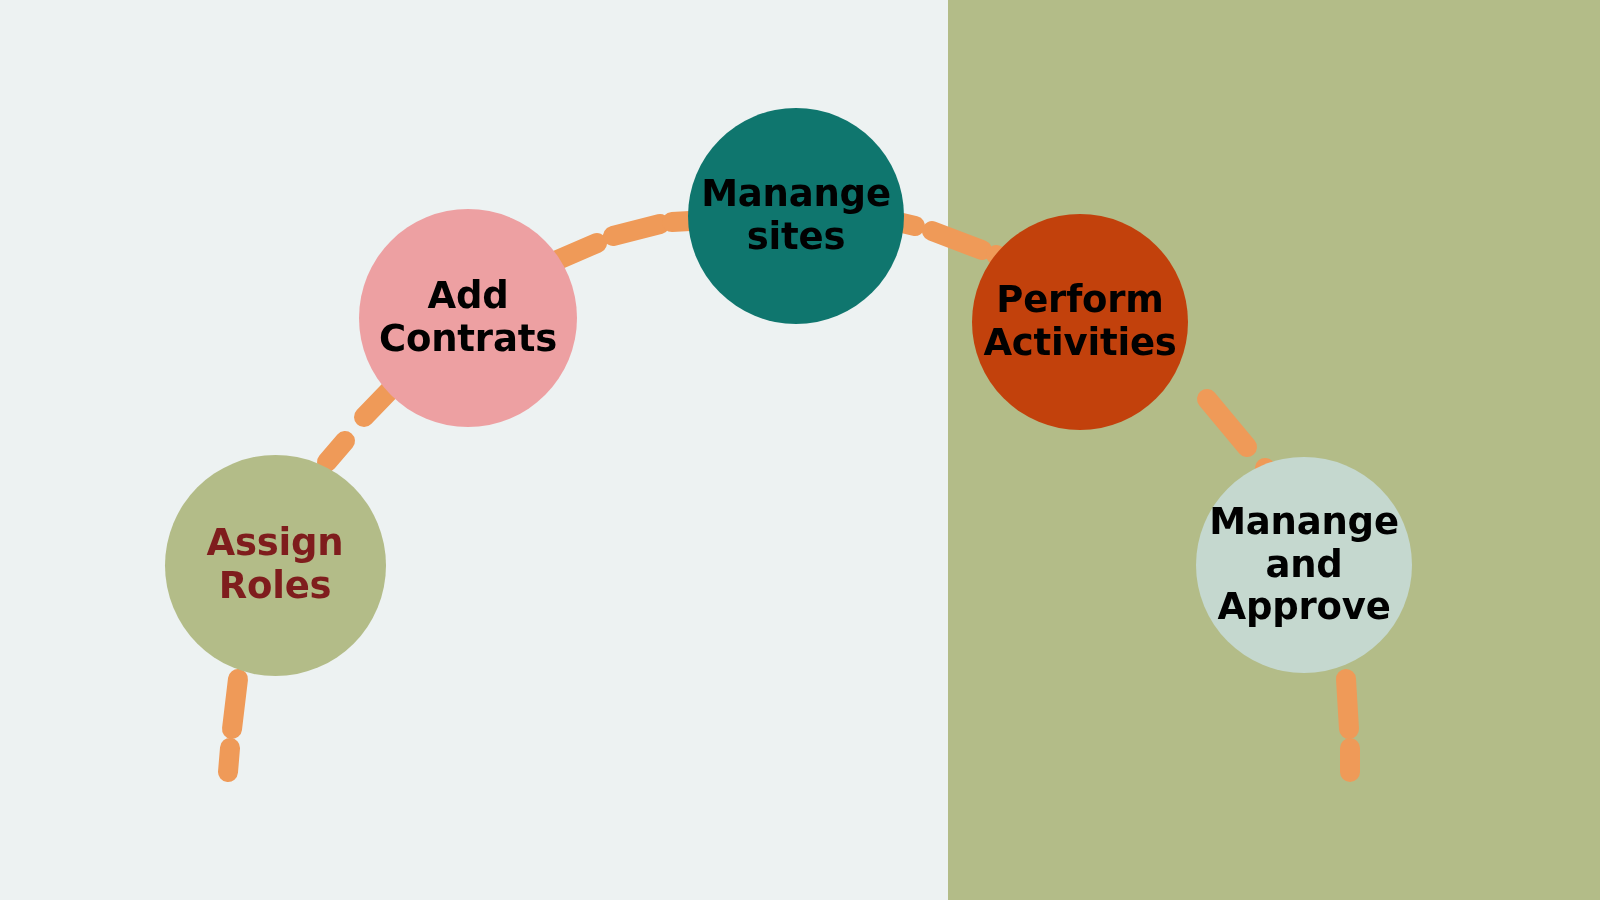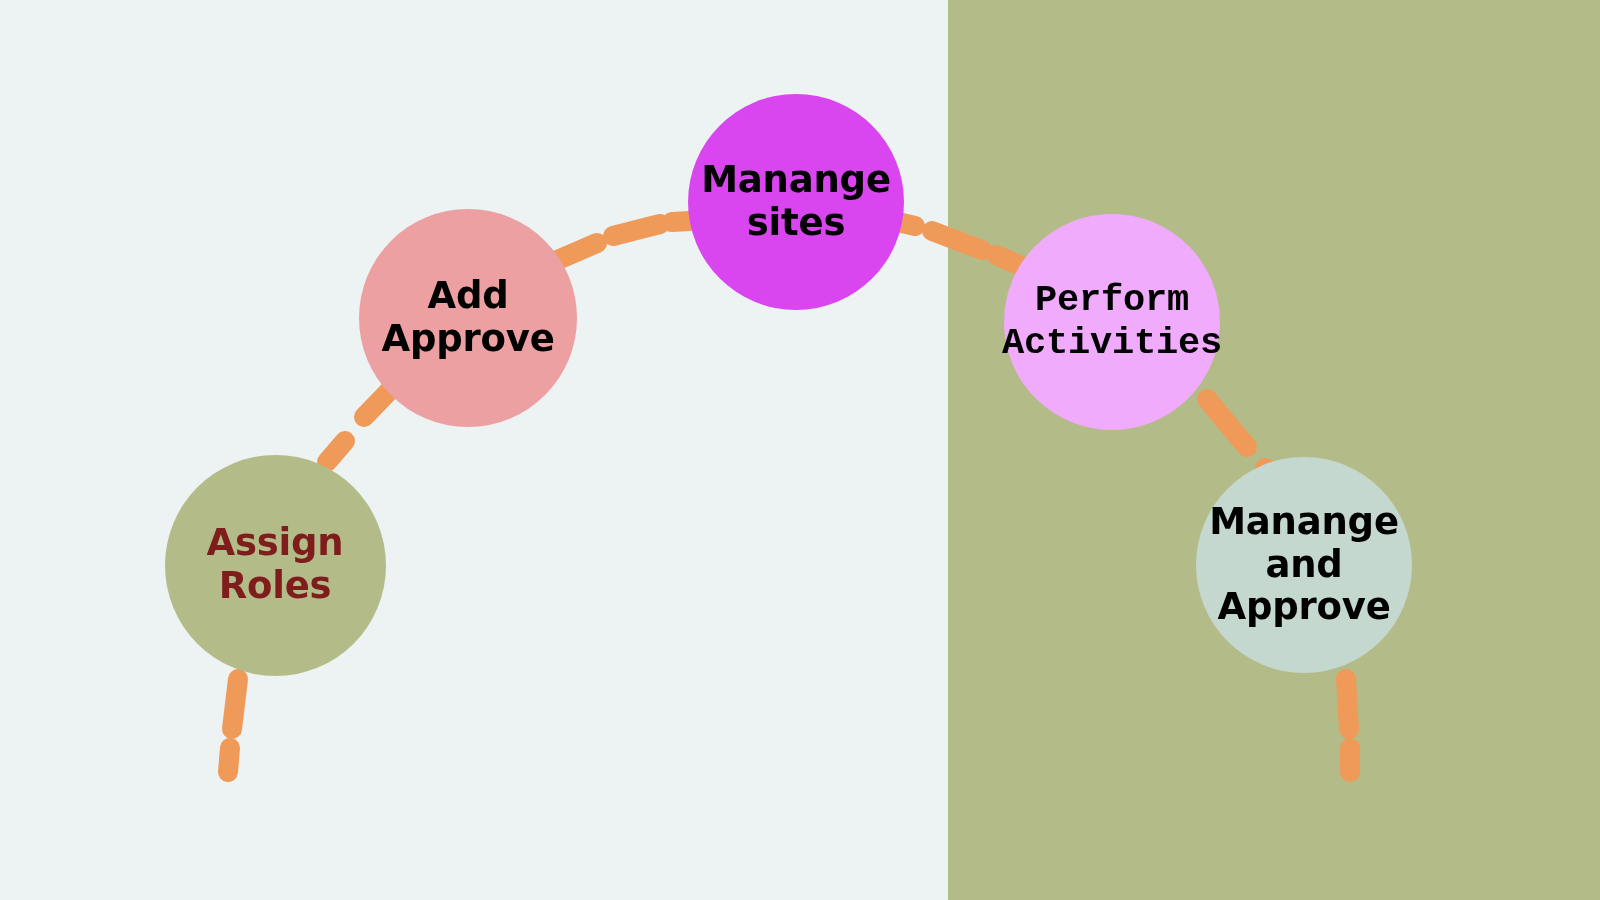--- a/index.html
+++ b/index.html
@@ -74,27 +74,27 @@
       <line x1="1350" y1="748" x2="1350" y2="772" stroke="#ef9a58" stroke-width="20" stroke-linecap="round"></line>
     </svg>
 
   <div id="nodes-root">
       <div class="node" style="left: 164.5px; top: 454.5px; width: 221px; height: 221px; background: rgb(179, 188, 136);">
         <div class="node-label" style="font-size: 37px; color: #7f1d1d;">Assign
 Roles</div>
       </div>
       <div class="node" style="left: 359px; top: 209px; width: 218px; height: 218px; background: rgb(237, 160, 162);">
         <div class="node-label" style="font-size: 37px; color: rgb(1, 1, 1);">Add
-Approve</div>
+Contrats</div>
       </div>
-      <div class="node" style="left: 688px; top: 94px; width: 216px; height: 216px; background: #d946ef;">
+      <div class="node" style="left: 688px; top: 108px; width: 216px; height: 216px; background: #0f766e;">
         <div class="node-label" style="font-size: 37px; color: rgb(1, 1, 1);">Manange
 sites</div>
       </div>
-      <div class="node" style="left: 1004px; top: 214px; width: 216px; height: 216px; background: #f0abfc; font-family: Liberation Mono, monospace;">
+      <div class="node" style="left: 972px; top: 214px; width: 216px; height: 216px; background: #c2410c;">
         <div class="node-label" style="font-size: 37px; color: rgb(1, 1, 1);">Perform
 Activities</div>
       </div>
       <div class="node" style="left: 1196px; top: 457px; width: 216px; height: 216px; background: rgb(197, 216, 207);">
         <div class="node-label" style="font-size: 37px; color: rgb(1, 1, 1);">Manange and
 Approve</div>
       </div>
     </div>
 
 </div>

